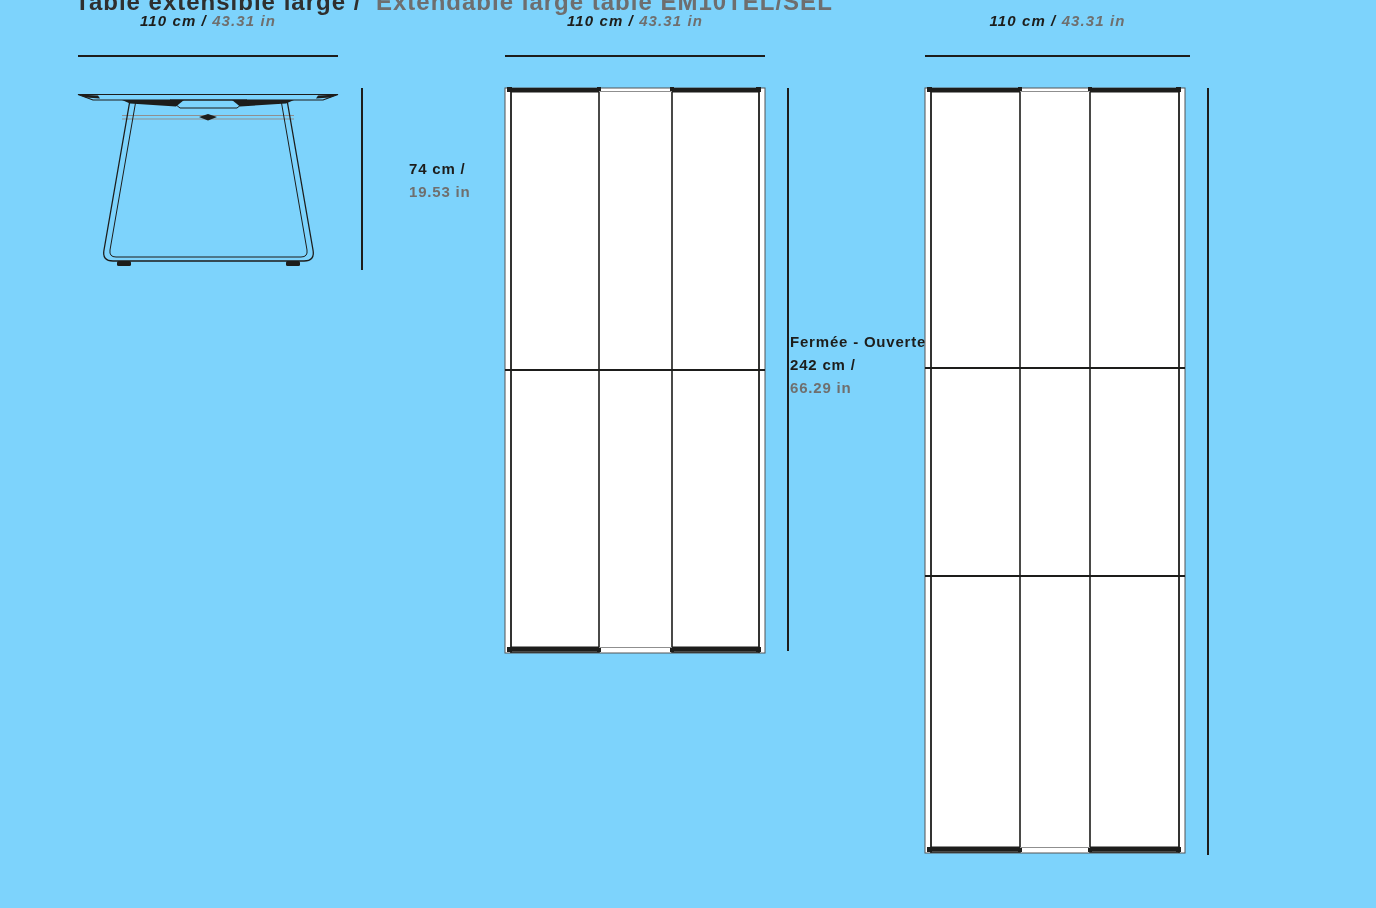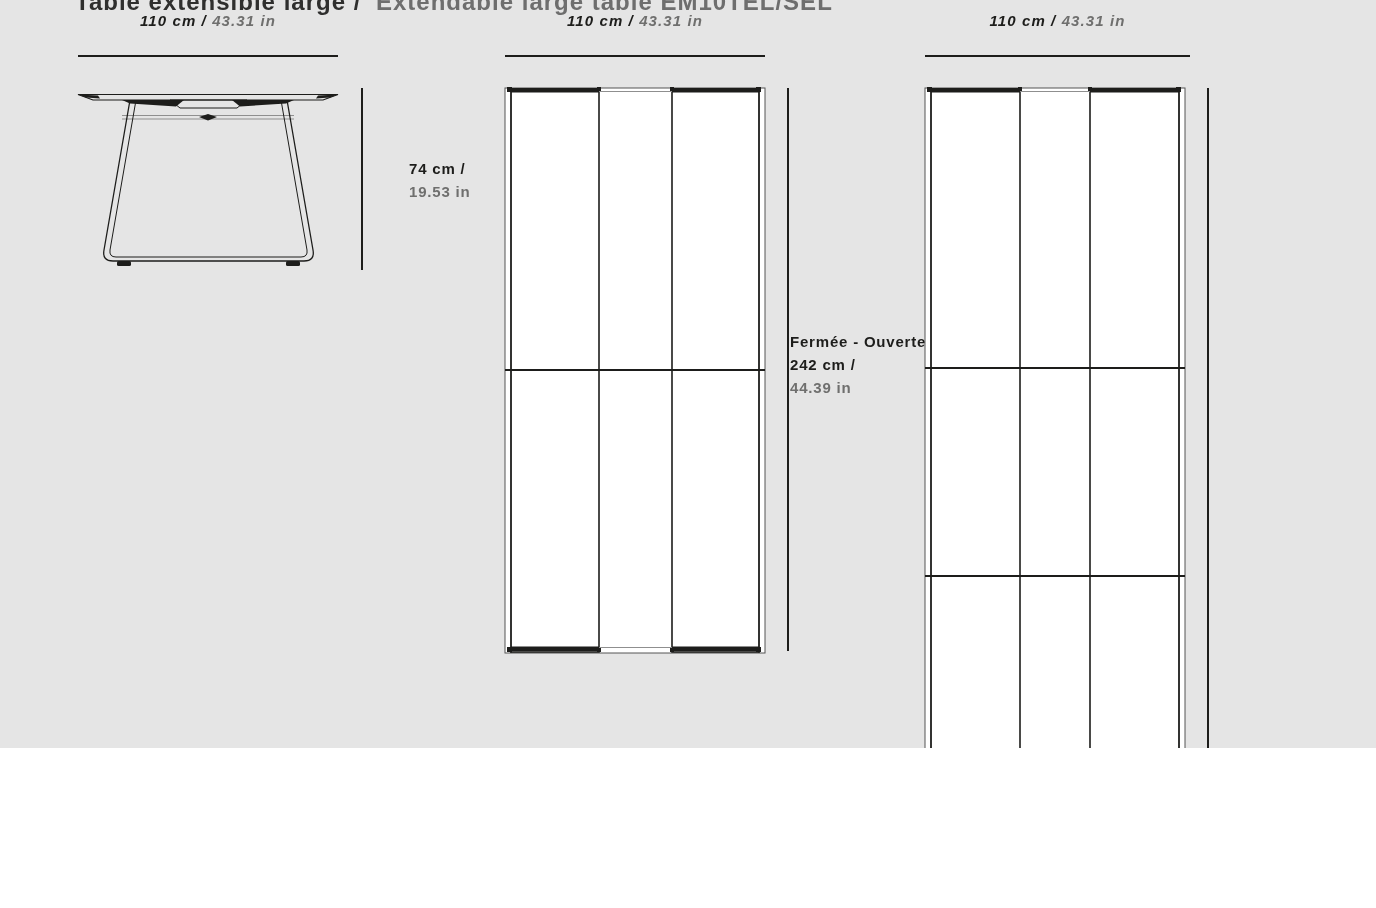--- a/index.html
+++ b/index.html
@@ -1,17 +1,17 @@
 <!DOCTYPE html>
 <html><head>
 <meta charset="utf-8">
 <style>
   html,body{margin:0;padding:0;background:#fff;}
   .sheet{
-    position:relative;width:1376px;height:748px;background:#e5e5e5;overflow:hidden;
+    position:relative;width:1376px;height:908px;background:#7dd3fc;overflow:hidden;
     font-family:"Liberation Sans",sans-serif;color:#1d1d1b;
   }
   
   .page-title{
     position:absolute;left:75px;top:-12px;margin:0;
     font-size:24px;font-weight:bold;letter-spacing:1px;white-space:nowrap;
   }
   .page-title .t-fr{color:#2f2f2e;}
   .page-title .t-en{color:#6e6e6e;margin-left:7px;}
   
@@ -110,21 +110,21 @@
         <rect x="258" y="561" width="5" height="5"></rect>
       <rect x="99" y="562" width="4" height="4"></rect>
         <rect x="172" y="562" width="4" height="4"></rect>
     </g>
   </svg>
 
   <div class="vline" style="left:787px;top:88px;height:563px;"></div>
   <div class="v-label" style="left:790px;top:330px;">
     <div>Fermée - Ouverte</div>
     <div>242 cm /</div>
-    <div class="in-val">44.39 in</div>
+    <div class="in-val">66.29 in</div>
   </div>
 
   <svg width="300" height="775" viewBox="0 0 300 775" style="left:918px;top:86px;">
     <rect x="7" y="2" width="260" height="765" fill="#fff" stroke="#555" stroke-width="1"></rect>
     <path class="stroke" stroke-width="1" d="M13,2 V767"></path>
     <path class="stroke" stroke-width="1" d="M261,2 V767"></path>
     <rect class="stroke" stroke-width="1.6" x="13" y="3" width="89" height="763"></rect>
     <rect class="stroke" stroke-width="1.6" x="172" y="3" width="89" height="763"></rect>
     <rect class="dark" x="13" y="2" width="89" height="4.5"></rect>
     <rect class="dark" x="172" y="2" width="89" height="4.5"></rect>

